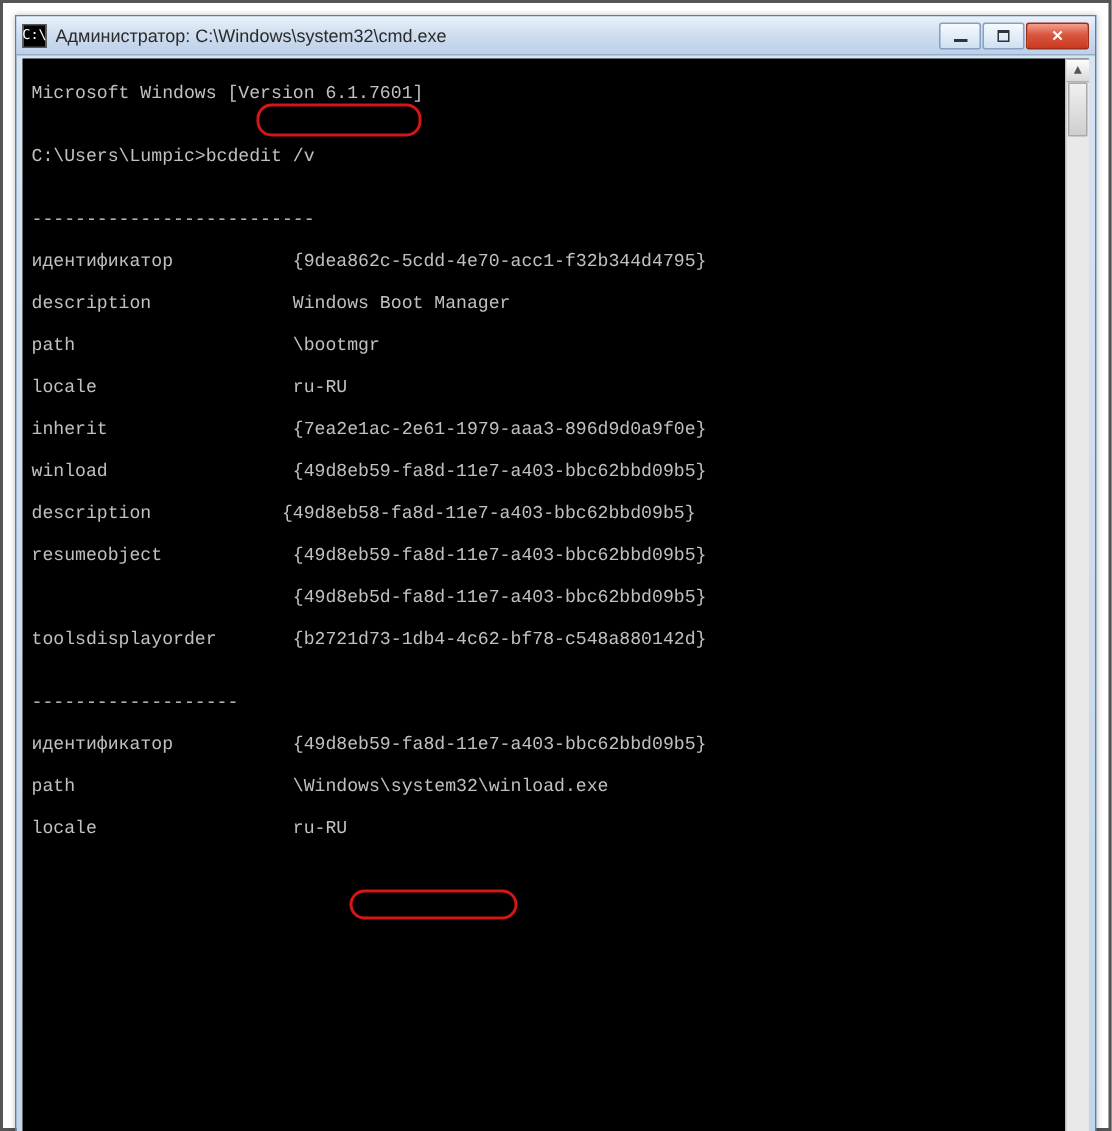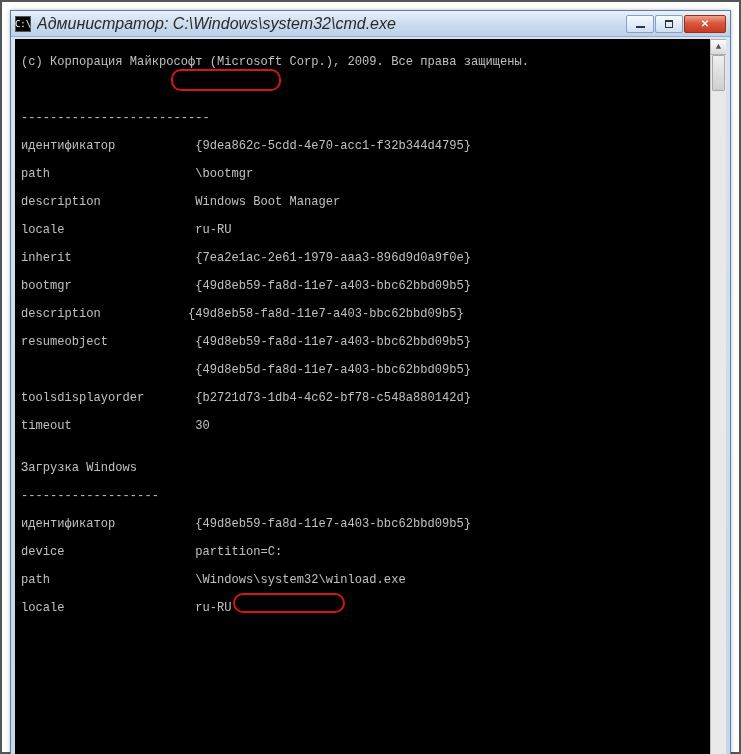--- a/index.html
+++ b/index.html
@@ -44,25 +44,24 @@
     display: inline-flex;
     align-items: center;
     justify-content: center;
     font-size: 9px;
     color: #fff;
     font-family: monospace;
   }
   .title-text {
     color: #2a2a2a;
     font-family: "Segoe UI", Tahoma, Arial, sans-serif;
-    font-size: 16px;
+    font-size: 12px;
     flex: 1;
     white-space: nowrap;
     overflow: hidden;
-    font-style: italic;
   }
   .winbtns { display: flex; gap: 1px; }
   .winbtn {
     width: 28px; height: 18px;
     border: 1px solid #88a0c0;
     border-radius: 2px;
     background: linear-gradient(180deg, #f5faff, #cfe0f2);
     display: flex; align-items: center; justify-content: center;
     font-family: Arial,sans-serif;
     font-size: 10px;
@@ -146,40 +145,38 @@
             <span class="sq"></span>
           </div>
         <div class="winbtn close">
             <span>✕</span>
           </div>
       </div>
     </div>
 
     <div class="client">
       <div class="term">
-<span class="term-line">(c) Корпорация Майкрософт (Microsoft Corp.), 2009. Все права защищены.</span>
-<span class="term-line"></span>
+<span class="term-line">Microsoft Windows [Version 6.1.7601]</span>
+<span class="term-line"></span>
+<span class="term-line"><span>C:\Users\Lumpic&gt;</span><span>bcdedit /v</span></span>
 <span class="term-line"></span>
 <span class="term-line">--------------------------</span>
 <span class="term-line">идентификатор           {9dea862c-5cdd-4e70-acc1-f32b344d4795}</span>
+<span class="term-line">description             Windows Boot Manager</span>
 <span class="term-line">path                    \bootmgr</span>
-<span class="term-line">description             Windows Boot Manager</span>
 <span class="term-line">locale                  ru-RU</span>
 <span class="term-line">inherit                 {7ea2e1ac-2e61-1979-aaa3-896d9d0a9f0e}</span>
-<span class="term-line">bootmgr                 {49d8eb59-fa8d-11e7-a403-bbc62bbd09b5}</span>
+<span class="term-line">winload                 {49d8eb59-fa8d-11e7-a403-bbc62bbd09b5}</span>
 <span class="term-line">description            {49d8eb58-fa8d-11e7-a403-bbc62bbd09b5}</span>
 <span class="term-line">resumeobject            {49d8eb59-fa8d-11e7-a403-bbc62bbd09b5}</span>
 <span class="term-line">                        {49d8eb5d-fa8d-11e7-a403-bbc62bbd09b5}</span>
 <span class="term-line">toolsdisplayorder       {b2721d73-1db4-4c62-bf78-c548a880142d}</span>
-<span class="term-line">timeout                 30</span>
-<span class="term-line"></span>
-<span class="term-line">Загрузка Windows</span>
+<span class="term-line"></span>
 <span class="term-line">-------------------</span>
 <span class="term-line">идентификатор           {49d8eb59-fa8d-11e7-a403-bbc62bbd09b5}</span>
-<span class="term-line">device                  partition=C:</span>
 <span class="term-line">path                    \Windows\system32\winload.exe</span>
 <span class="term-line">locale                  ru-RU</span>
 
 
 
 
 
 <span class="term-line"></span>
 
 

